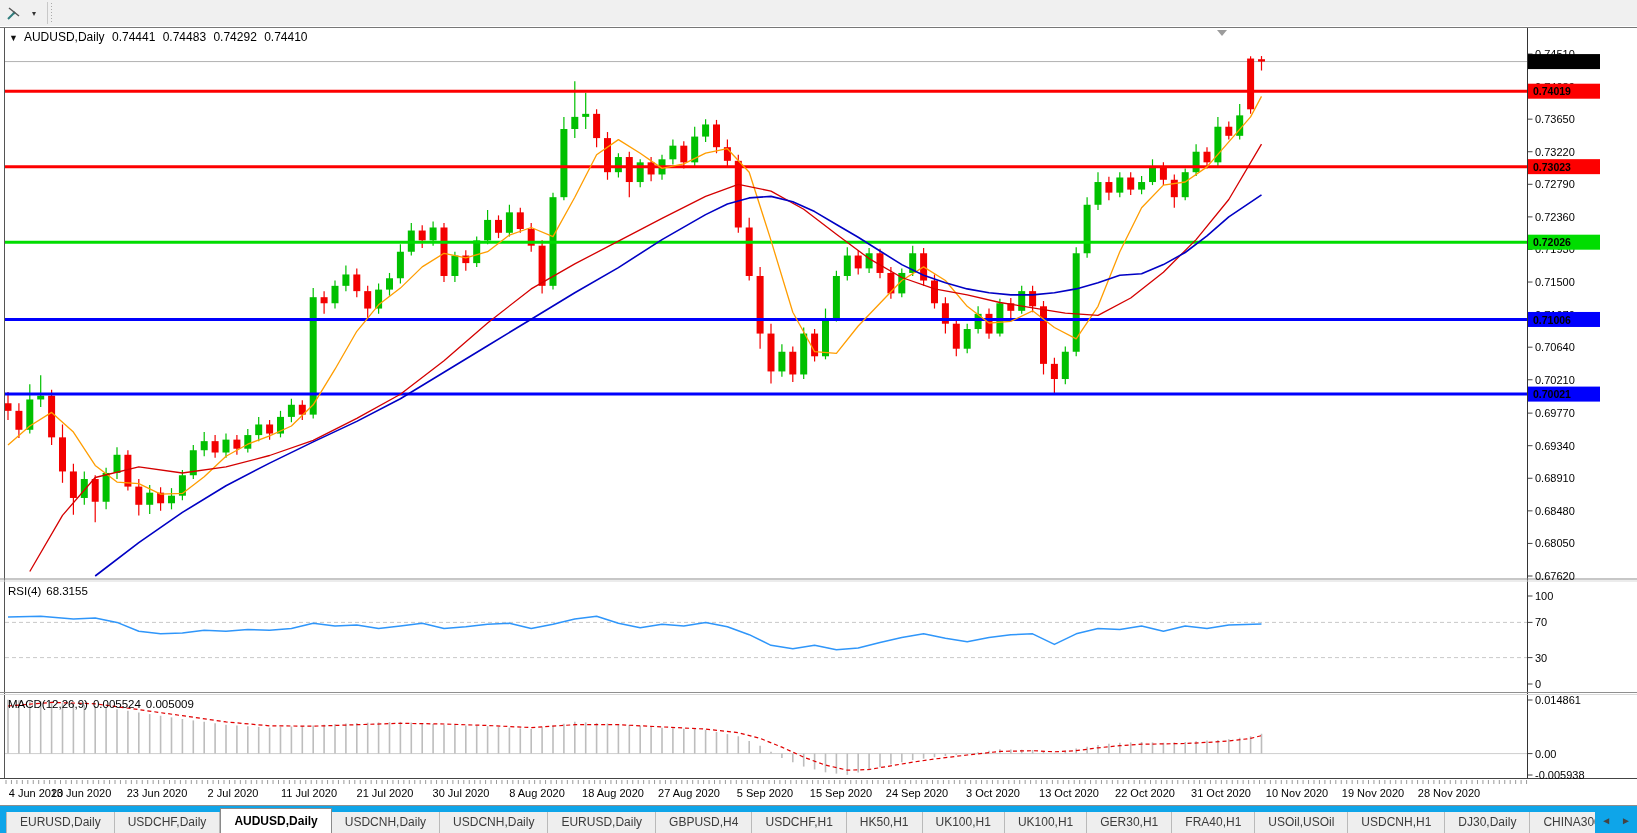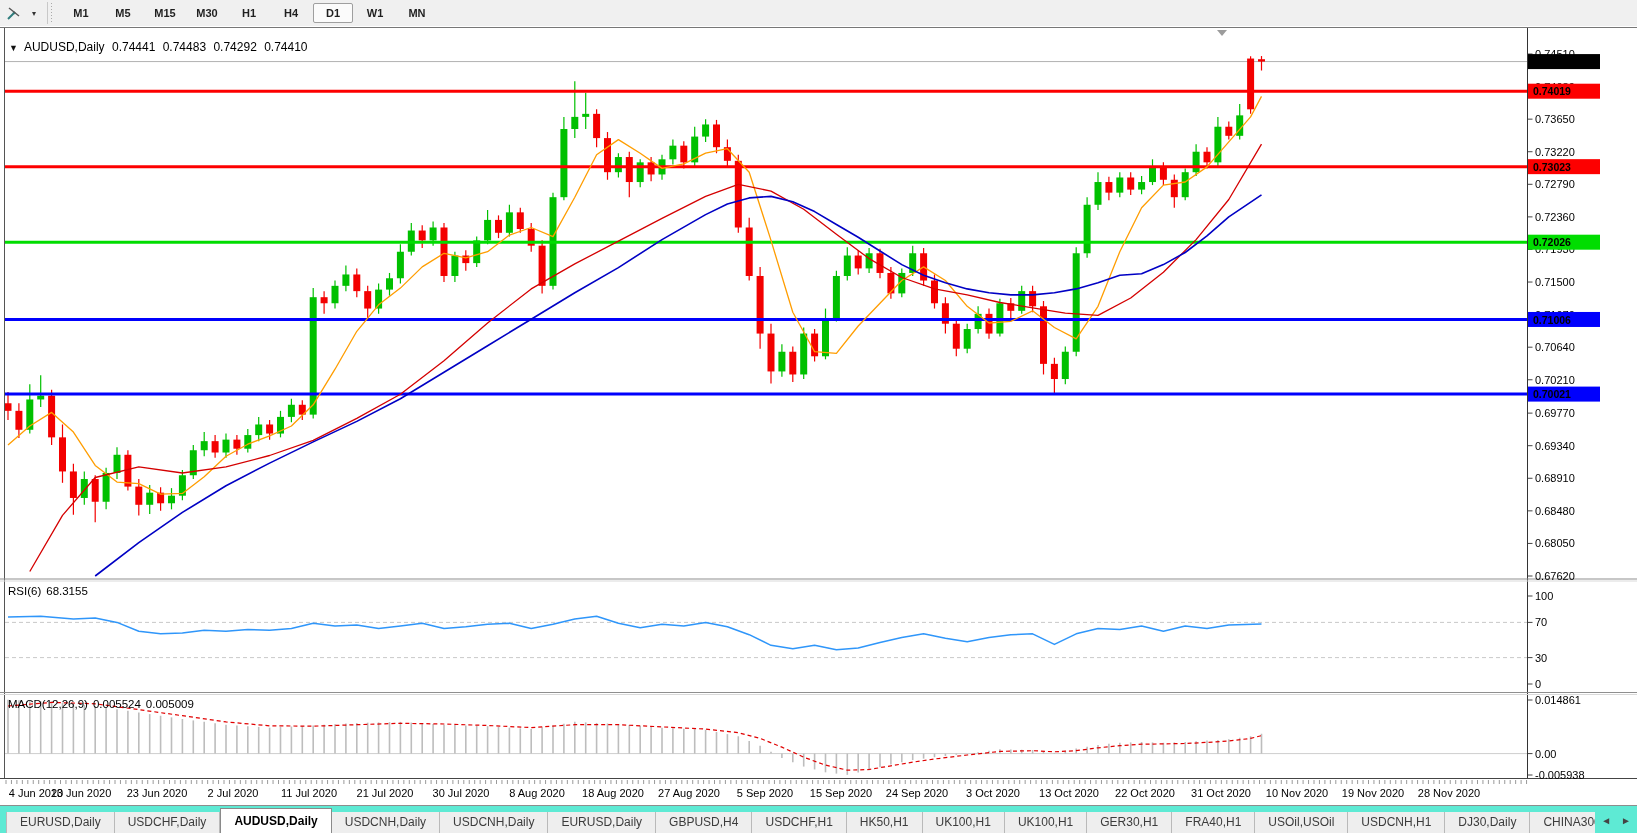--- a/index.html
+++ b/index.html
@@ -14,28 +14,28 @@
   .tb-sep:before{content:"";position:absolute;left:2px;top:1px;bottom:1px;width:3px;
     background-image:repeating-linear-gradient(#aaa 0 1px,transparent 1px 3px);background-size:1px 100%;background-repeat:no-repeat;background-position:1px 0;}
   .tf{min-width:26px;padding:2px 6px;margin:0 1px;font-size:11px;font-weight:bold;color:#1f1f1f;
     text-align:center;border:1px solid transparent;border-radius:2px;line-height:14px;}
   .tf.on{background:#fbfbfb;border-color:#9f9f9f;}
   
   .chart-frame{position:absolute;left:0;top:26px;width:1637px;height:779px;background:#fff;}
   svg{position:absolute;left:0;top:0;}
   svg text{font-family:"Liberation Sans","DejaVu Sans",sans-serif;font-size:11px;fill:#000;}
   .ovl{position:absolute;white-space:nowrap;color:#000;}
-  .chart-title{left:9px;top:14px;font-size:12px;}
+  .chart-title{left:9px;top:4px;font-size:12px;}
   .chart-title .dd{font-size:9px;margin-right:6px;color:#111;}
   .chart-title span{margin-right:4px;}
   .ind-label{left:8px;font-size:11.5px;}
   .ind-label span{margin-right:5px;}
   .axis-hot{position:absolute;background:transparent;}
   
-  .tabbar{position:absolute;left:0;top:805px;width:1637px;height:28px;background:#5eead4;
+  .tabbar{position:absolute;left:0;top:805px;width:1637px;height:28px;background:#0ea5e9;
     border-top:1px solid #8d8d8d;display:flex;align-items:flex-end;}
   .tabs-wrap{display:flex;align-items:flex-end;height:100%;padding-left:6px;overflow:hidden;flex:1;}
   .tab{height:21px;line-height:21px;padding:0 13px;font-size:12px;color:#3c3c3c;background:#eeeeee;
     border-right:1px solid #b9b9b9;margin-bottom:1px;}
   .tab:first-child{border-left:1px solid #b9b9b9;}
   .tab.on{background:#ffffff;color:#000;font-weight:bold;height:25px;line-height:25px;
     border:1px solid #8a8a8a;border-bottom:none;margin-bottom:0;}
   .tab-arrows{display:flex;align-items:center;height:100%;padding:0 6px;gap:10px;}
   .tab-arrow{font-size:10px;color:#444;}
 </style>
@@ -45,31 +45,20 @@
 <div class="toolbar">
   <div class="tool-ico">
     <svg width="16" height="16" viewBox="0 0 16 16" style="position:static">
       <path d="M2 14 L9 7" stroke="#2e7d7d" stroke-width="2" fill="none"></path>
       <path d="M9 7 L6.5 7.5 L8.5 9.5 Z" fill="#2e7d7d"></path>
       <path d="M3 3 L13 11" stroke="#555" stroke-width="1.4" fill="none"></path>
     </svg>
   </div>
   <div class="caret-btn">▾</div>
   <div class="tb-sep"></div>
-  <div style="display:flex">
-      <div class="tf">M1</div>
-      <div class="tf">M5</div>
-      <div class="tf">M15</div>
-      <div class="tf">M30</div>
-      <div class="tf">H1</div>
-      <div class="tf">H4</div>
-      <div class="tf on">D1</div>
-      <div class="tf">W1</div>
-      <div class="tf">MN</div>
-    </div>
 </div>
 
 <div class="chart-frame">
   <svg id="chart-svg" width="1637" height="779" viewBox="0 0 1637 779">
       <line x1="5" y1="35.57619738751815" x2="1527.5" y2="35.57619738751815" stroke="#b2b2b2" stroke-width="1"></line>
       <g>
         <line x1="8" y1="365.89840348330915" x2="8" y2="393.93033381712655" stroke="#f30000" stroke-width="1.2"></line>
         <rect x="4.5" y="377.2626995645868" width="7" height="7.576197387518164" fill="#f30000"></rect>
         <line x1="18.9" y1="377.2626995645868" x2="18.9" y2="412.1132075471698" stroke="#f30000" stroke-width="1.2"></line>
         <rect x="15.399999999999999" y="384.83889695210496" width="7" height="18.940493468794955" fill="#f30000"></rect>
@@ -822,21 +811,21 @@
 
   <div class="ovl chart-title">
     <span class="dd">▼</span><span>AUDUSD,Daily</span>
     <span>0.74441</span>
     <span>0.74483</span>
     <span>0.74292</span>
     <span>0.74410</span>
   </div>
 
   <div class="ovl ind-label" style="top:559px">
-    <span>RSI(6)</span><span>68.3155</span>
+    <span>RSI(4)</span><span>68.3155</span>
   </div>
   <div class="ovl ind-label" style="top:672px">
     <span>MACD(12,26,9)</span><span>0.005524</span><span>0.005009</span>
   </div>
 
   <div class="axis-hot" style="left:1528px;top:0;width:109px;height:753px"></div>
   <div class="axis-hot" style="left:0;top:753px;width:1528px;height:26px"></div>
 </div>
 
 <div class="tabbar">

